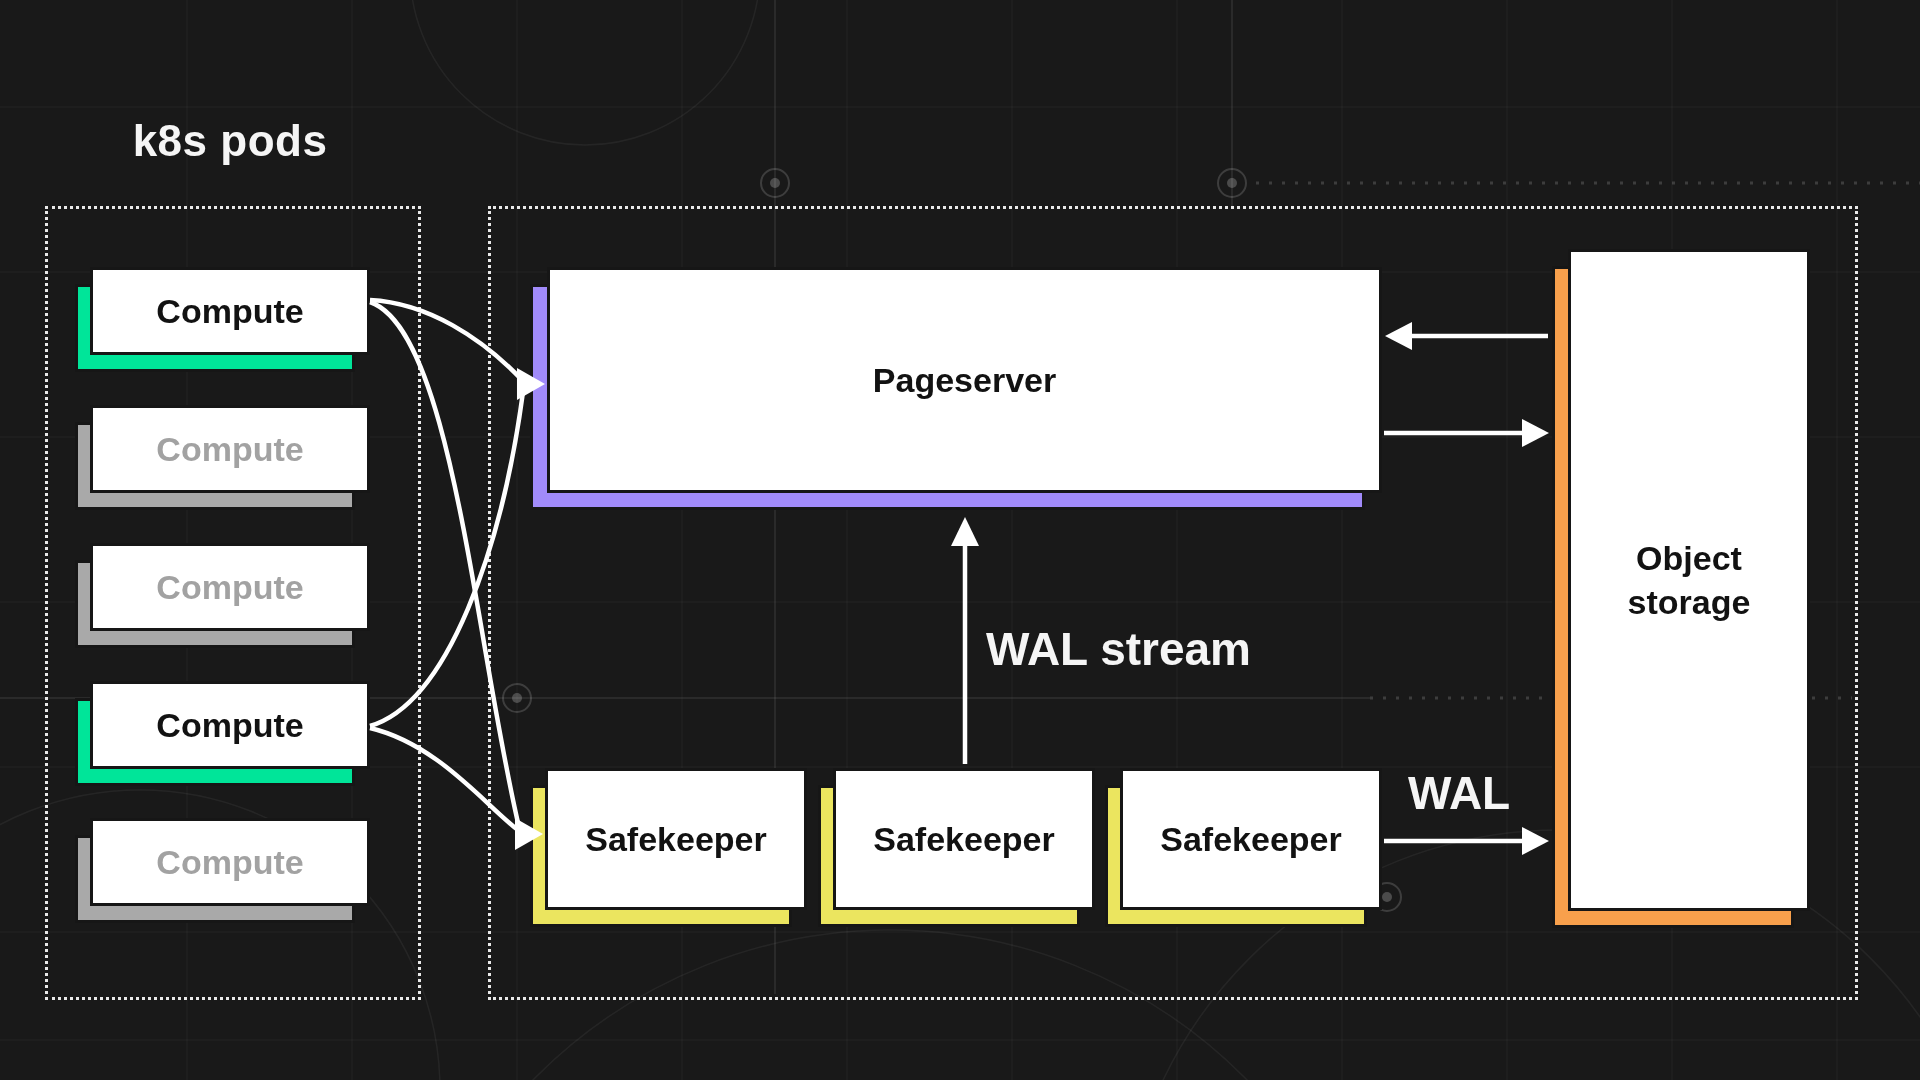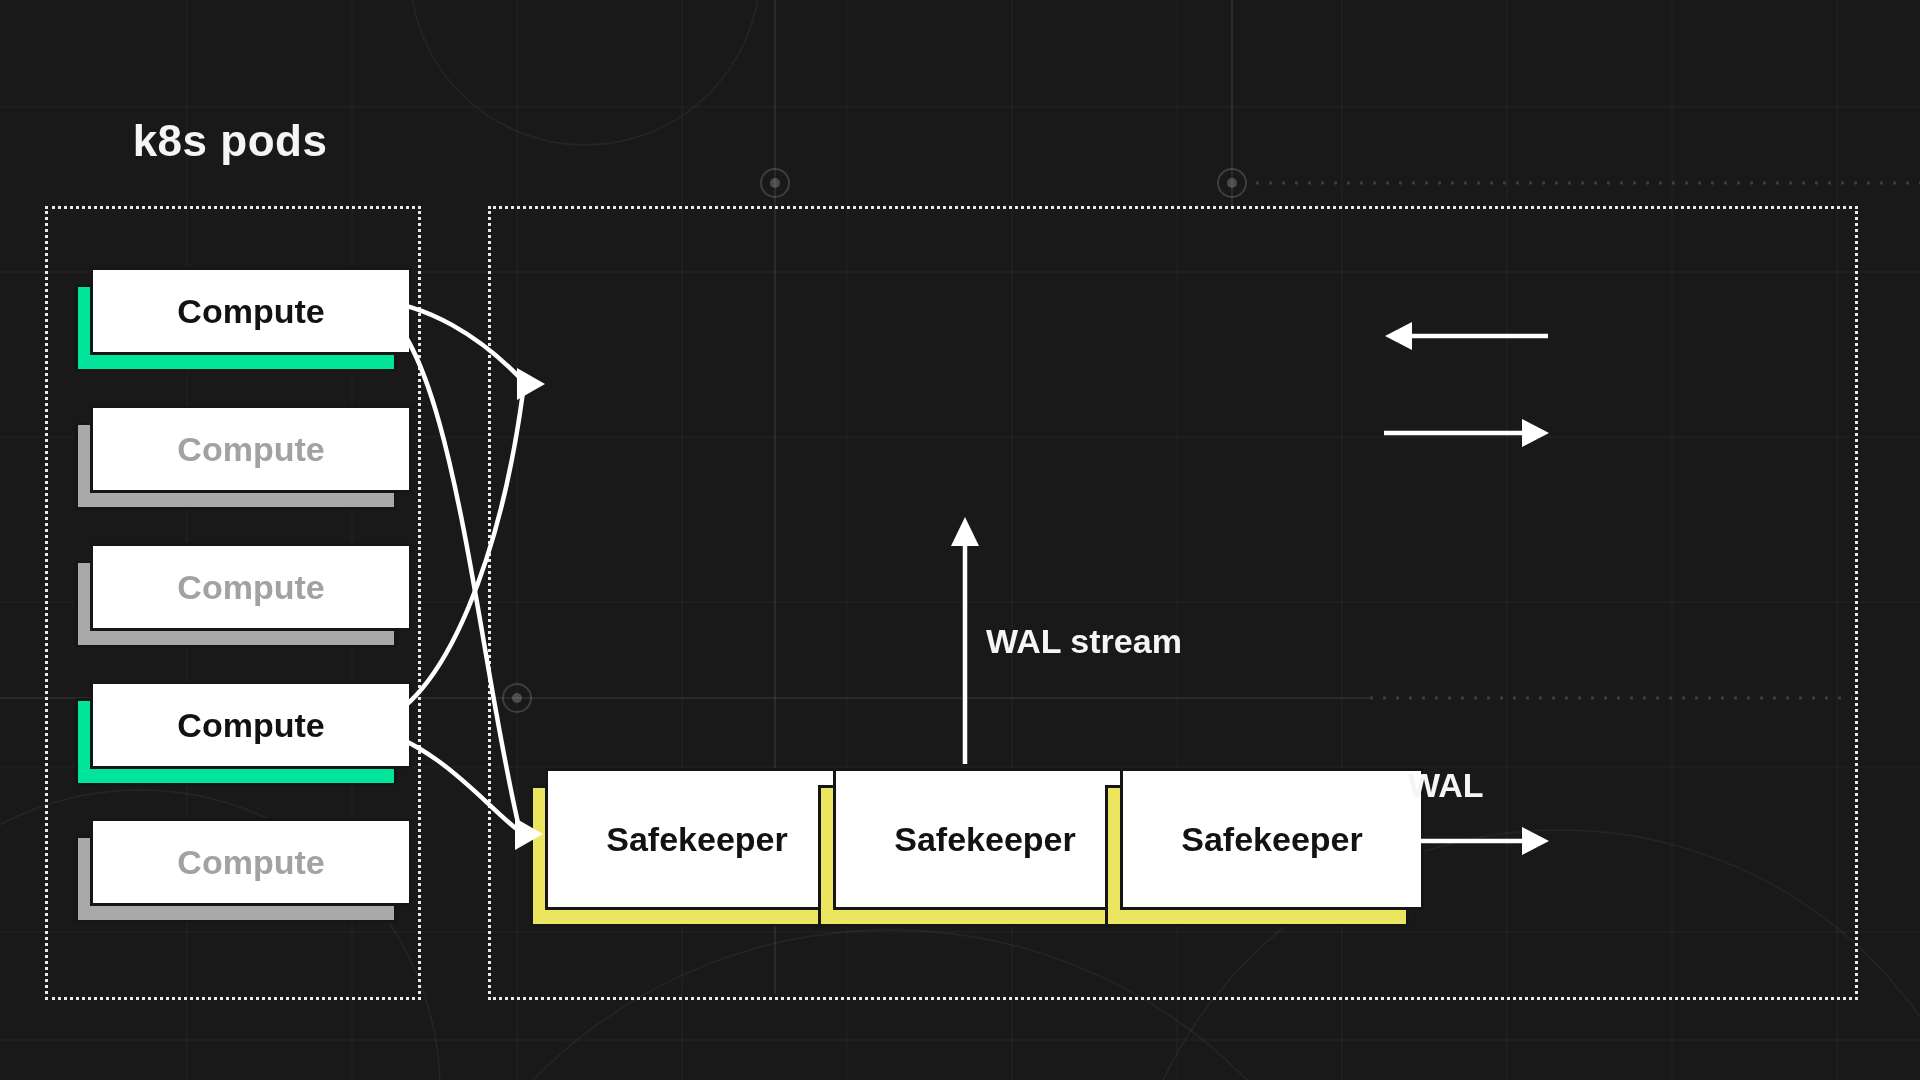--- a/index.html
+++ b/index.html
@@ -13,21 +13,21 @@
   
   .section-title{
     position:absolute;color:var(--c-text_light,#f5f5f5);
     font-size:44px;font-weight:700;letter-spacing:0.5px;
     transform:translateX(-50%);white-space:nowrap;
   }
   
   .region{position:absolute;border:3px dotted #e9e9e9;}
 
   
-  .node{position:absolute;padding-left:42px;}
+  .node{position:absolute;}
   .node .accent{
     position:absolute;left:-15px;top:17px;width:100%;height:100%;
     background:var(--accent,#888);border:3px solid #161616;box-sizing:border-box;
   }
   .node .face{
     position:absolute;inset:0;background:var(--c-box_face,#fff);
     border:3px solid #161616;box-sizing:border-box;
     display:flex;align-items:center;justify-content:center;
     color:var(--c-text_dark,#121212);font-weight:700;font-size:34px;
     text-align:center;line-height:1.3;
@@ -43,21 +43,21 @@
   .safekeeper{top:768px;width:262px;height:142px;}
   .safekeeper .accent{background:var(--c-safekeeper_accent,#ebe55f);}
 
   .objstorage{left:1568px;top:249px;width:242px;height:662px;}
   .objstorage .accent{left:-16px;background:var(--c-object_storage_accent,#f8a04c);}
   .objstorage .face span{display:block;width:170px;}
 
   
   .flow-label{
     position:absolute;color:var(--c-text_light,#f5f5f5);
-    font-size:34px;font-weight:700;white-space:nowrap;
+    font-size:46px;font-weight:700;white-space:nowrap;
   }
 
   .arrow-line{stroke:var(--c-arrow,#fff);stroke-width:4.5;fill:none;}
   .arrow-head{fill:var(--c-arrow,#fff);stroke:none;}
 
   .grid-line{stroke:rgba(255,255,255,0.05);stroke-width:1;}
   .decor-line{stroke:rgba(255,255,255,0.10);stroke-width:1.5;}
   .decor-dotted{stroke:rgba(255,255,255,0.16);stroke-width:3;stroke-dasharray:3 10;fill:none;}
   .decor-circle{stroke:rgba(255,255,255,0.16);stroke-width:2;fill:none;}
   .decor-dot{fill:rgba(255,255,255,0.22);}
@@ -129,34 +129,44 @@
   </div>
   <div class="node compute active" style="left:90px;top:681px;">
     <div class="accent"></div>
     <div class="face">Compute</div>
   </div>
   <div class="node compute inactive" style="left:90px;top:818px;">
     <div class="accent"></div>
     <div class="face">Compute</div>
   </div>
 
+  <div class="node pageserver">
+    <div class="accent"></div>
+    <div class="face">Pageserver</div>
+  </div>
 
   <div class="node safekeeper" style="left:545px;">
     <div class="accent"></div>
     <div class="face">Safekeeper</div>
   </div>
   <div class="node safekeeper" style="left:833px;">
     <div class="accent"></div>
     <div class="face">Safekeeper</div>
   </div>
   <div class="node safekeeper" style="left:1120px;">
     <div class="accent"></div>
     <div class="face">Safekeeper</div>
   </div>
 
+  <div class="node objstorage">
+    <div class="accent"></div>
+    <div class="face">
+        <span>Object storage</span>
+      </div>
+  </div>
 
   <svg class="layer" viewBox="0 0 1920 1080">
     <g>
       <path class="arrow-line" d="M 370 300 C 428 303, 482 338, 522 380"></path>
       <path class="arrow-line" d="M 370 726 C 448 703, 502 548, 523 392"></path>
       <polygon class="arrow-head" points="517,368 545,384 517,400"></polygon>
     </g>
     <g>
       <path class="arrow-line" d="M 370 302 C 452 330, 475 640, 519 827"></path>
       <path class="arrow-line" d="M 370 728 C 438 744, 486 806, 518 830"></path>

